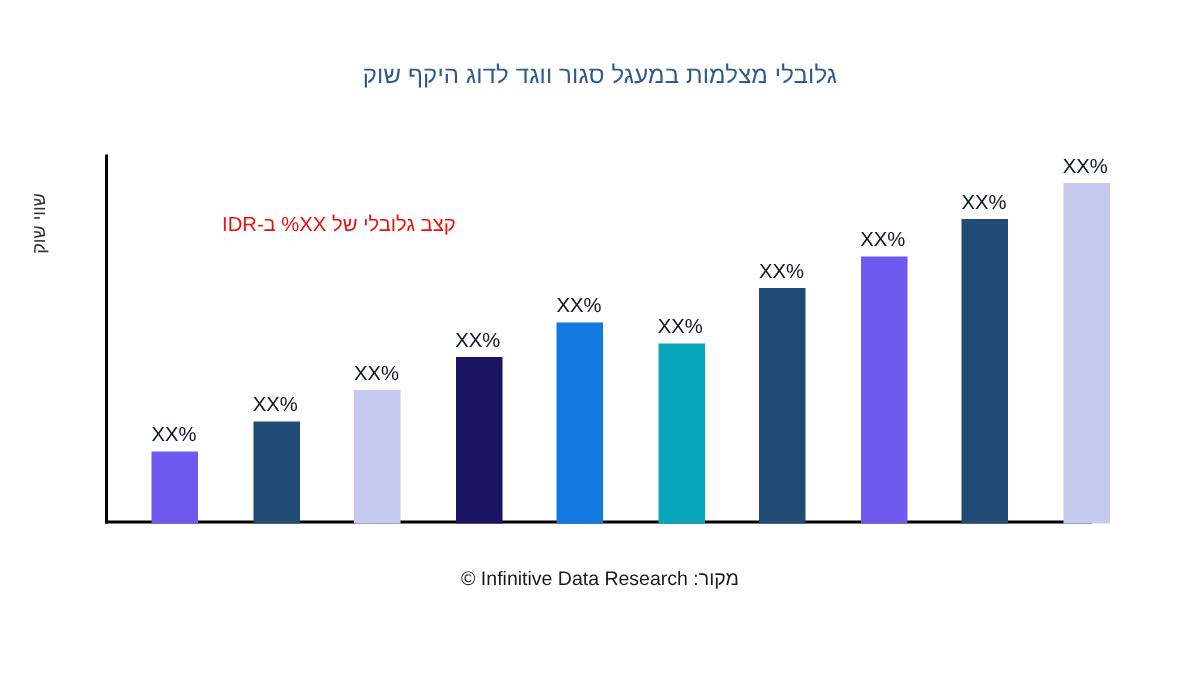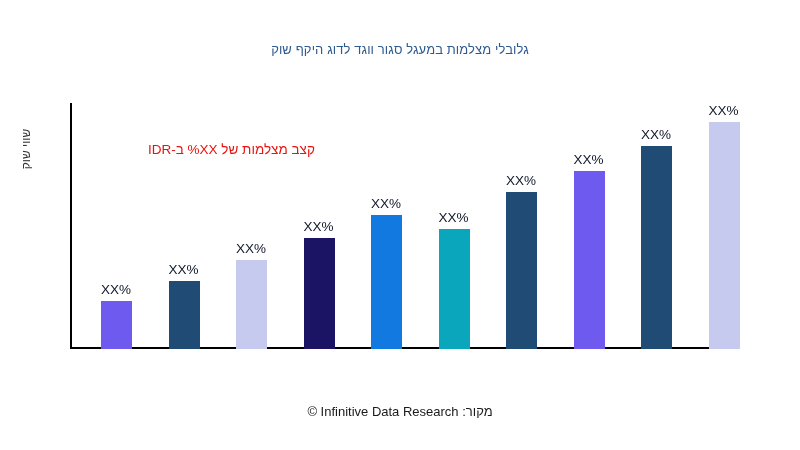--- a/index.html
+++ b/index.html
@@ -21,21 +21,21 @@
   }
 
   
   .chart-title {
     position: absolute;
     left: 0;
     top: 42px;
     width: 800px;
     text-align: center;
     direction: rtl;
-    font-size: 13px;
+    font-size: 16px;
     color: #2E5A8E;
     letter-spacing: 0.1px;
     white-space: nowrap;
   }
 
   
   .y-axis-label {
     position: absolute;
     left: -19px;
     top: 142px;
@@ -129,21 +129,21 @@
     direction: rtl;
     font-size: 13.5px;
     color: #e8120e;
     white-space: nowrap;
   }
 
   
   .source-note {
     position: absolute;
     left: 0;
-    top: 404px;
+    top: 378px;
     width: 800px;
     text-align: center;
     direction: rtl;
     font-size: 13px;
     color: #1a1a1a;
     white-space: nowrap;
   }
 </style>
 </head>
 <body>
@@ -196,17 +196,17 @@
         <div class="bar-rect" style="height: 203px; background: rgb(31, 75, 117);"></div>
         <div class="bar-value" style="bottom: 207px;">XX%</div>
       </div>
       <div class="bar-slot" style="left: 619.5px;">
         <div class="bar-rect" style="height: 227px; background: rgb(197, 202, 238);"></div>
         <div class="bar-value" style="bottom: 231px;">XX%</div>
       </div>
     </div>
 
 
-  <div class="growth-annotation">קצב מצלמות של XX% ב-IDR</div>
+  <div class="growth-annotation">קצב גלובלי של XX% ב-IDR</div>
 
   <div class="source-note">מקור: Infinitive Data Research ©</div>
 
 </div>
 
 </body></html>

